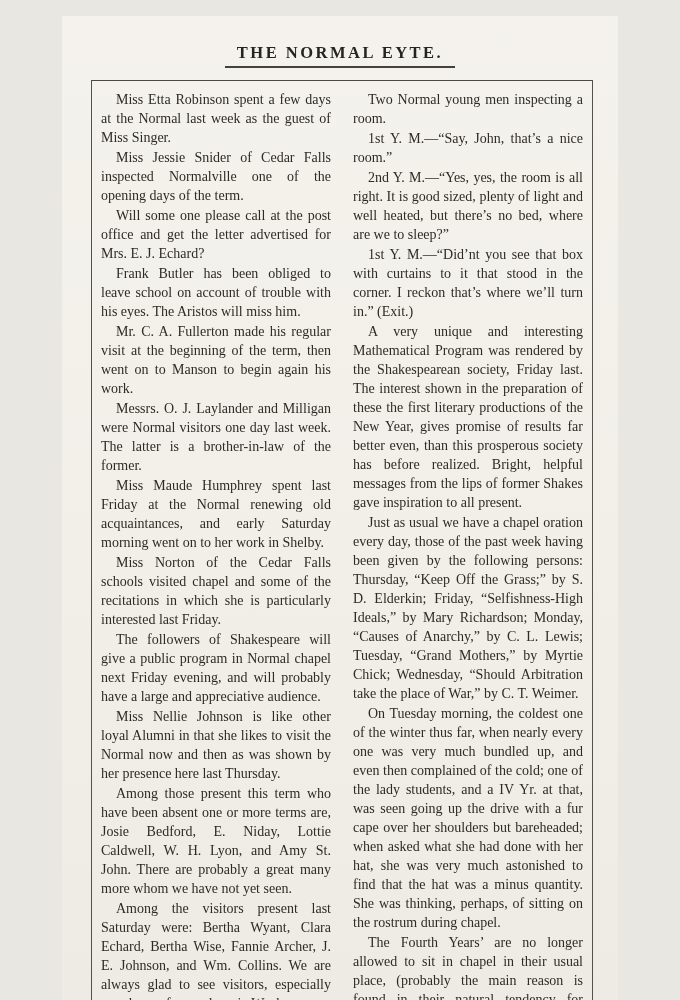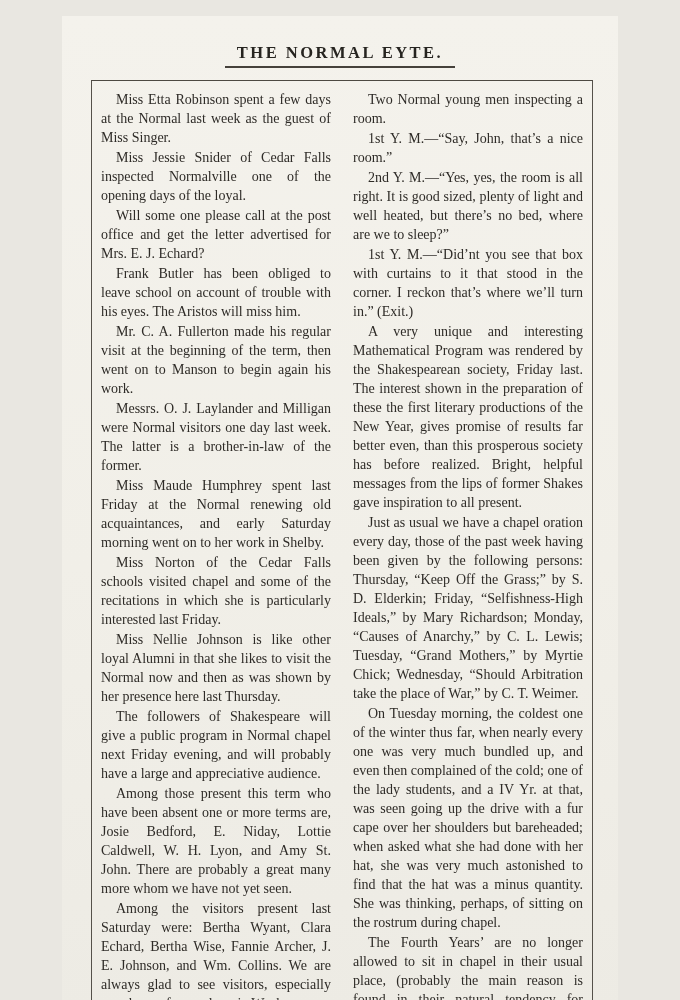--- a/index.html
+++ b/index.html
@@ -62,29 +62,29 @@
 </head>
 <body>
 
 <div class="page">
   <header class="masthead">
     <span class="masthead-title">THE NORMAL EYTE.</span>
   </header>
   <div class="content">
     <div class="column">
         <p class="para">Miss Etta Robinson spent a few days at the Normal last week as the guest of Miss Singer.</p>
-        <p class="para">Miss Jessie Snider of Cedar Falls inspected Normalville one of the opening days of the loyal.</p>
+        <p class="para">Miss Jessie Snider of Cedar Falls inspected Normalville one of the opening days of the term.</p>
         <p class="para">Will some one please call at the post office and get the letter advertised for Mrs. E. J. Echard?</p>
         <p class="para">Frank Butler has been obliged to leave school on account of trouble with his eyes. The Aristos will miss him.</p>
         <p class="para">Mr. C. A. Fullerton made his regular visit at the beginning of the term, then went on to Manson to begin again his work.</p>
         <p class="para">Messrs. O. J. Laylander and Milligan were Normal visitors one day last week.  The latter is a brother-in-law of the former.</p>
         <p class="para">Miss Maude Humphrey spent last Friday at the Normal renewing old acquaintances, and early Saturday morning went on to her work in Shelby.</p>
         <p class="para">Miss Norton of the Cedar Falls schools visited chapel and some of the recitations in which she is particularly interested last Friday.</p>
+        <p class="para">The followers of Shakespeare will give a public program in Normal chapel next Friday evening, and will probably have a large and appreciative audience.</p>
         <p class="para">Miss Nellie Johnson is like other loyal Alumni in that she likes to visit the Normal now and then as was shown by her presence here last Thursday.</p>
-        <p class="para">The followers of Shakespeare will give a public program in Normal chapel next Friday evening, and will probably have a large and appreciative audience.</p>
         <p class="para">Among those present this term who have been absent one or more terms are, Josie Bedford, E. Niday, Lottie Caldwell, W. H. Lyon, and Amy St. John.  There are probably a great many more whom we have not yet seen.</p>
         <p class="para">Among the visitors present last Saturday were: Bertha Wyant, Clara Echard, Bertha Wise, Fannie Archer, J. E. Johnson, and Wm. Collins.  We are always glad to see visitors, especially members of our alumni.  We hope you may come again.</p>
         <p class="para">The Orios elected the following officers for the next term:  Pres. Geo. Galloway, Vice-Pres. E. R. Monroe, Rec. Sec. J. R. Beeman,</p>
       </div>
     <div class="column">
         <p class="para">Two Normal young men inspecting a room.</p>
         <p class="para">1st Y. M.—“Say, John, that’s a nice room.”</p>
         <p class="para">2nd Y. M.—“Yes, yes, the room is all right. It is good sized, plenty of light and well heated, but there’s no bed, where are we to sleep?”</p>
         <p class="para">1st Y. M.—“Did’nt you see that box with curtains to it that stood in the corner.  I reckon that’s where we’ll turn in.”  (Exit.)</p>
         <p class="para">A very unique and interesting Mathematical Program was rendered by the Shakespearean society, Friday last.  The interest shown in the preparation of these the first literary productions of the New Year, gives promise of results far better even, than this prosperous society has before realized.  Bright, helpful messages from the lips of former Shakes gave inspiration to all present.</p>

